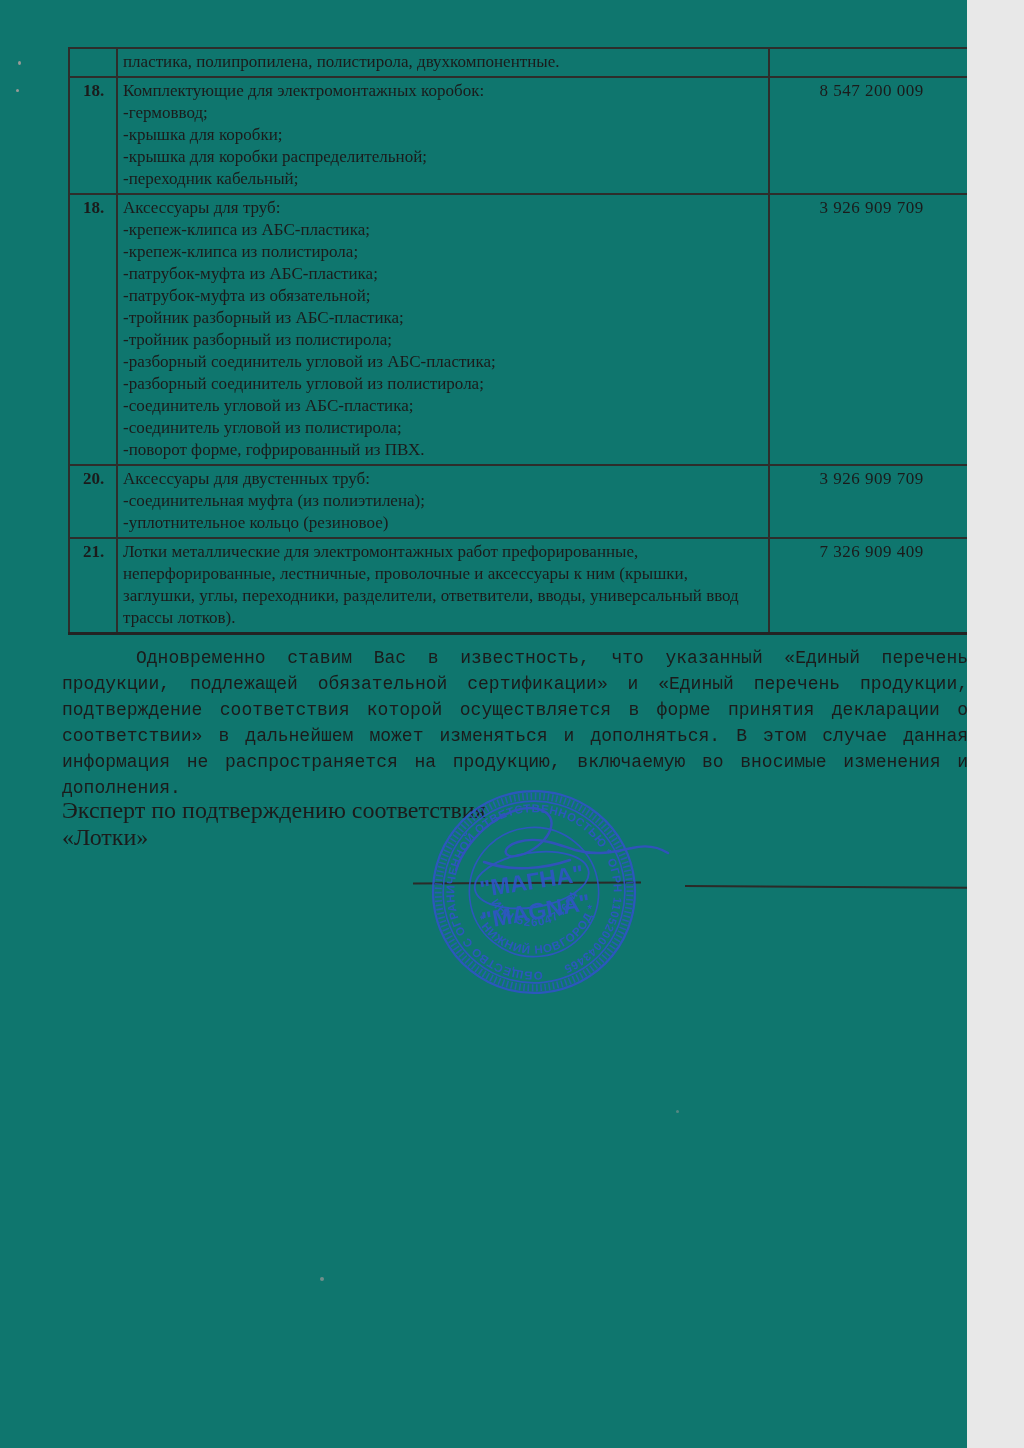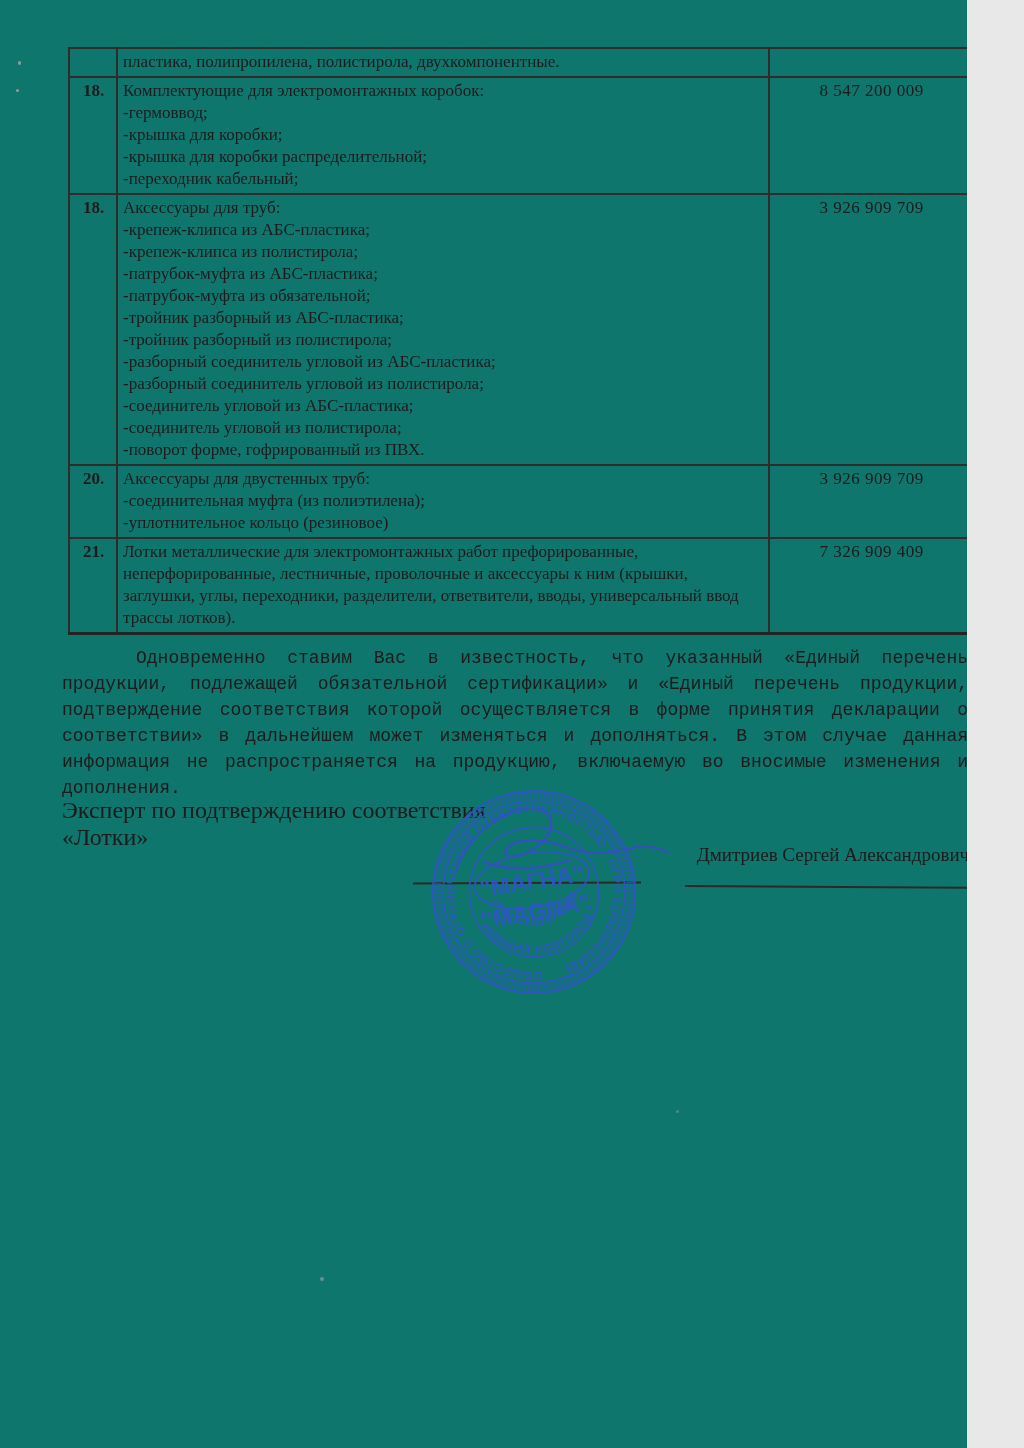--- a/index.html
+++ b/index.html
@@ -113,21 +113,20 @@
   <div class="body-par">Одновременно ставим Вас в известность, что указанный «Единый перечень продукции, подлежащей обязательной сертификации» и «Единый перечень продукции, подтверждение соответствия которой осуществляется в форме принятия декларации о соответствии» в дальнейшем может изменяться и дополняться. В этом случае данная информация не распространяется на продукцию, включаемую во вносимые изменения и дополнения.</div>
 
   <div class="sig-label">
     <div>Эксперт по подтверждению соответствия</div>
     <div>«Лотки»</div>
   </div>
 
   <div class="sig-line sig-line-1"></div>
   <div class="sig-line sig-line-2"></div>
 
-  <div class="sig-name">Дмитриев Сергей Александрович</div>
 
   <svg class="stamp-svg" viewBox="0 0 210 210" xmlns="http://www.w3.org/2000/svg">
     <g transform="rotate(-6 105 105)" fill="none" stroke="#2f55c4">
       <circle cx="105" cy="105" r="100" stroke-width="2.2"></circle>
       <circle cx="105" cy="105" r="95" stroke-width="7" stroke-dasharray="1.6 2.6" opacity="0.85"></circle>
       <circle cx="105" cy="105" r="90" stroke-width="1.6"></circle>
       <circle cx="105" cy="105" r="64" stroke-width="1.6"></circle>
       <ellipse cx="104" cy="93" rx="57" ry="27" stroke-width="1.8" transform="rotate(-3 104 93)"></ellipse>
       <path id="arcOuter" d="M 105,184 A 79,79 0 1 1 105.02,184" stroke="none"></path>
       <path id="arcCity" d="M 43,118 A 64,64 0 0 0 167,118" stroke="none"></path>

